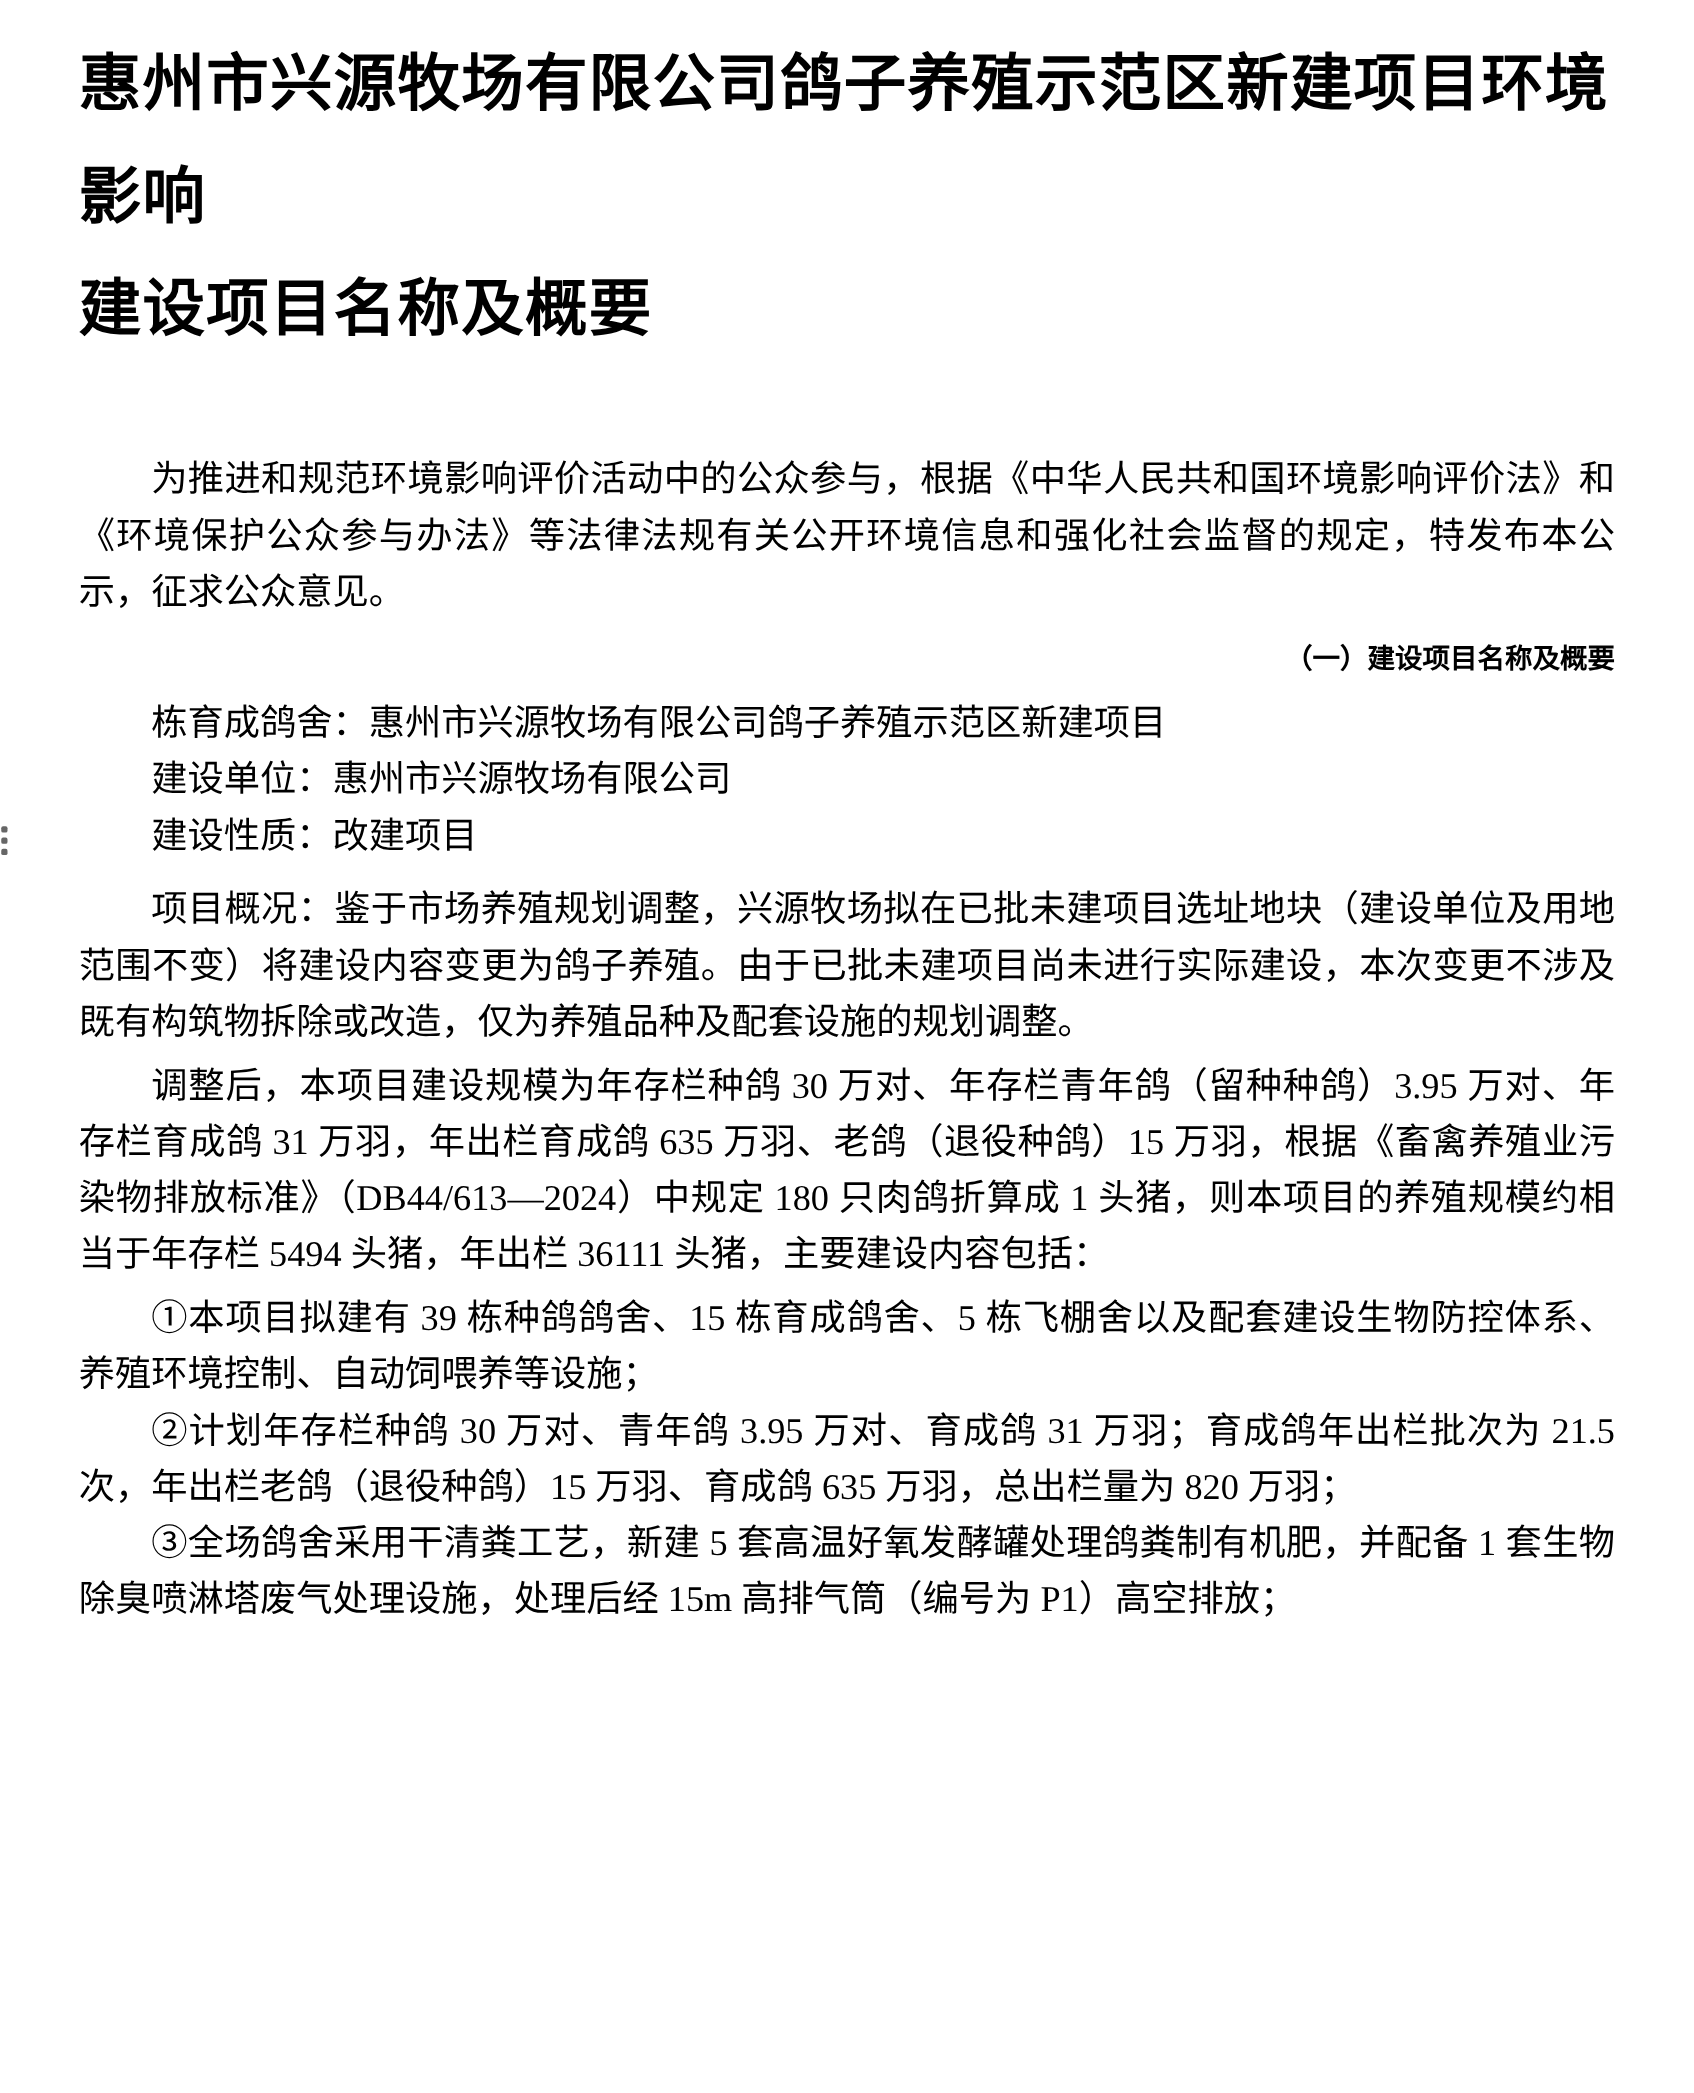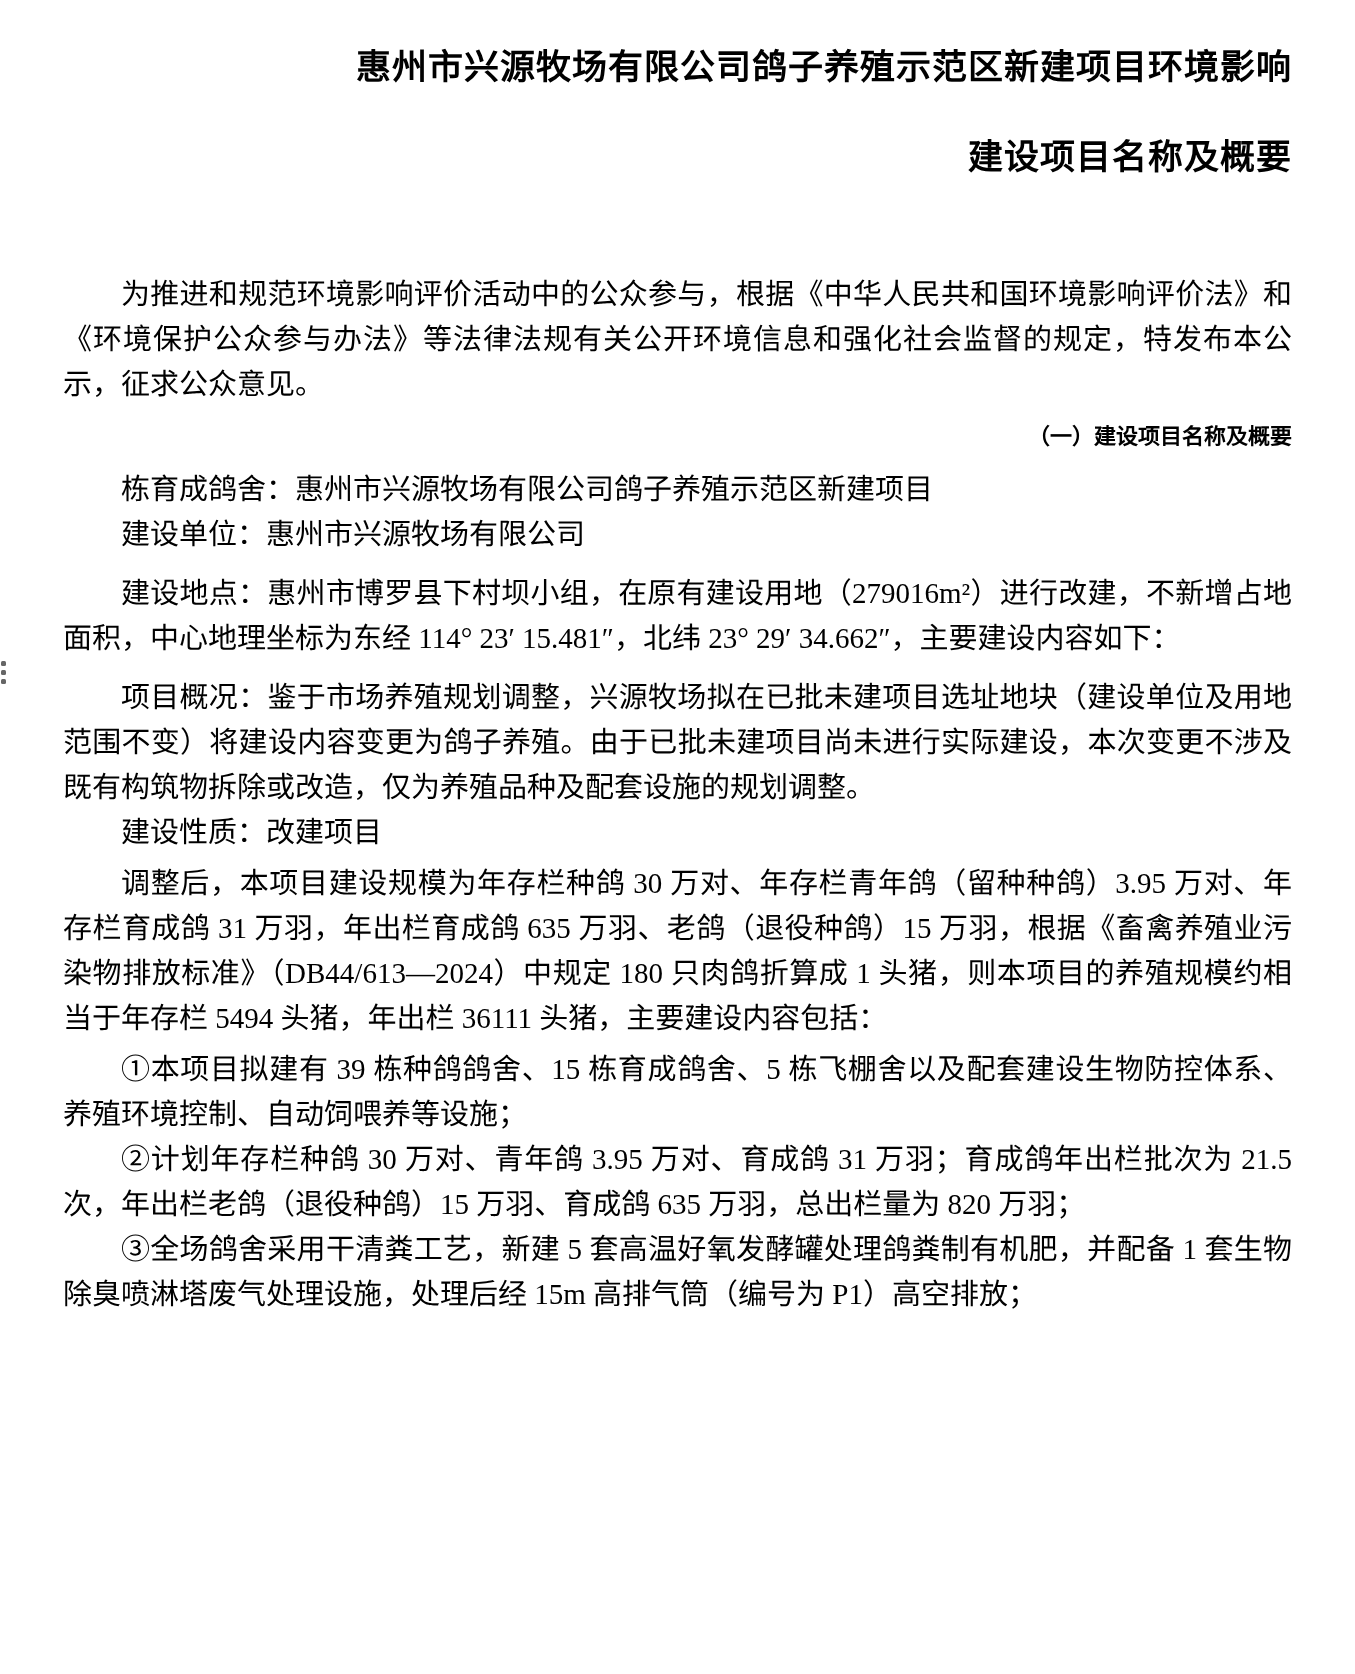--- a/index.html
+++ b/index.html
@@ -16,23 +16,23 @@
   .page {
     width: 1355px;
     height: 1674px;
     padding: 22px 63px 0 63px;
     position: relative;
   }
   .doc-title {
     margin: 0;
     font-family: "Liberation Sans", "DejaVu Sans", sans-serif;
     font-weight: bold;
-    font-size: 35px;
+    font-size: 50px;
     line-height: 90px;
-    text-align: right;
+    text-align: left;
     letter-spacing: 1px;
   }
   .doc-title .title-line { display: block; }
   .para {
     margin: 0;
     font-size: 29px;
     line-height: 45px;
     text-align: justify;
     word-break: break-all;
   }
@@ -80,25 +80,24 @@
   </h1>
 
   <p class="para indent mt-intro">为推进和规范环境影响评价活动中的公众参与，根据《中华人民共和国环境影响评价法》和《环境保护公众参与办法》等法律法规有关公开环境信息和强化社会监督的规定，特发布本公示，征求公众意见。</p>
 
   <h2 class="section-heading">（一）建设项目名称及概要</h2>
 
   <p class="para indent">栋育成鸽舍：惠州市兴源牧场有限公司鸽子养殖示范区新建项目</p>
 
   <p class="para indent">建设单位：惠州市兴源牧场有限公司</p>
 
-  <p class="para indent mt-14">建设地点：惠州市博罗县下村坝小组，在原有建设用地（279016m²）进行改建，不新增占地面积，中心地理坐标为东经 114° 23′ 15.481″，北纬 23° 29′ 34.662″，主要建设内容如下：</p>
+
+  <p class="para indent">建设性质：改建项目</p>
 
   <p class="para indent mt-14">项目概况：鉴于市场养殖规划调整，兴源牧场拟在已批未建项目选址地块（建设单位及用地范围不变）将建设内容变更为鸽子养殖。由于已批未建项目尚未进行实际建设，本次变更不涉及既有构筑物拆除或改造，仅为养殖品种及配套设施的规划调整。</p>
-
-  <p class="para indent">建设性质：改建项目</p>
 
   <p class="para indent mt-6">调整后，本项目建设规模为年存栏种鸽 30 万对、年存栏青年鸽（留种种鸽）3.95 万对、年存栏育成鸽 31 万羽，年出栏育成鸽 635 万羽、老鸽（退役种鸽）15 万羽，根据《畜禽养殖业污染物排放标准》（DB44/613—2024）中规定 180 只肉鸽折算成 1 头猪，则本项目的养殖规模约相当于年存栏 5494 头猪，年出栏 36111 头猪，主要建设内容包括：</p>
 
   <p class="para indent mt-6">①本项目拟建有 39 栋种鸽鸽舍、15 栋育成鸽舍、5 栋飞棚舍以及配套建设生物防控体系、养殖环境控制、自动饲喂养等设施；</p>
 
   <p class="para indent">②计划年存栏种鸽 30 万对、青年鸽 3.95 万对、育成鸽 31 万羽；育成鸽年出栏批次为 21.5 次，年出栏老鸽（退役种鸽）15 万羽、育成鸽 635 万羽，总出栏量为 820 万羽；</p>
 
   <p class="para indent">③全场鸽舍采用干清粪工艺，新建 5 套高温好氧发酵罐处理鸽粪制有机肥，并配备 1 套生物除臭喷淋塔废气处理设施，处理后经 15m 高排气筒（编号为 P1）高空排放；</p>
 
 </div>

